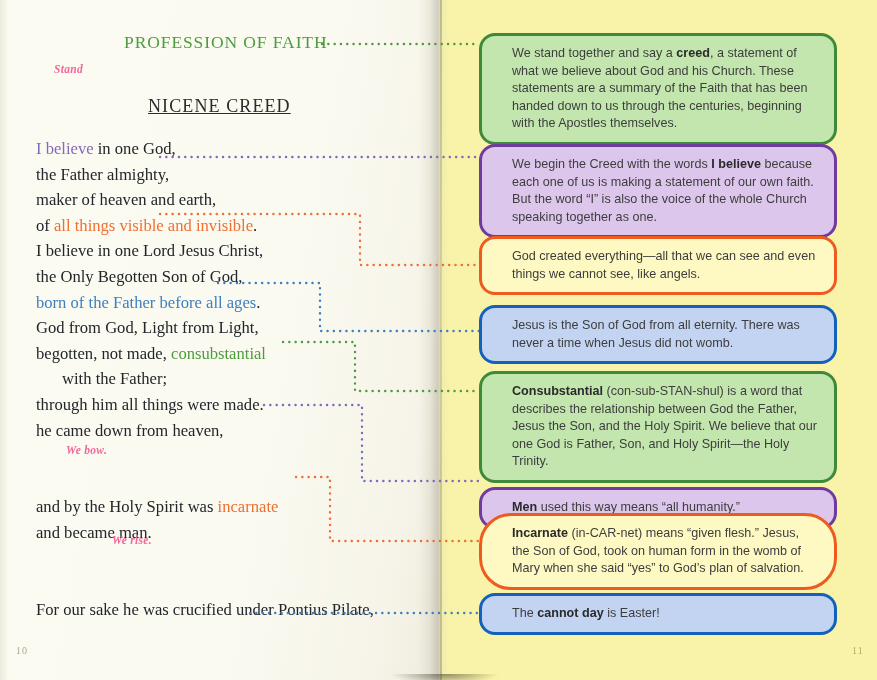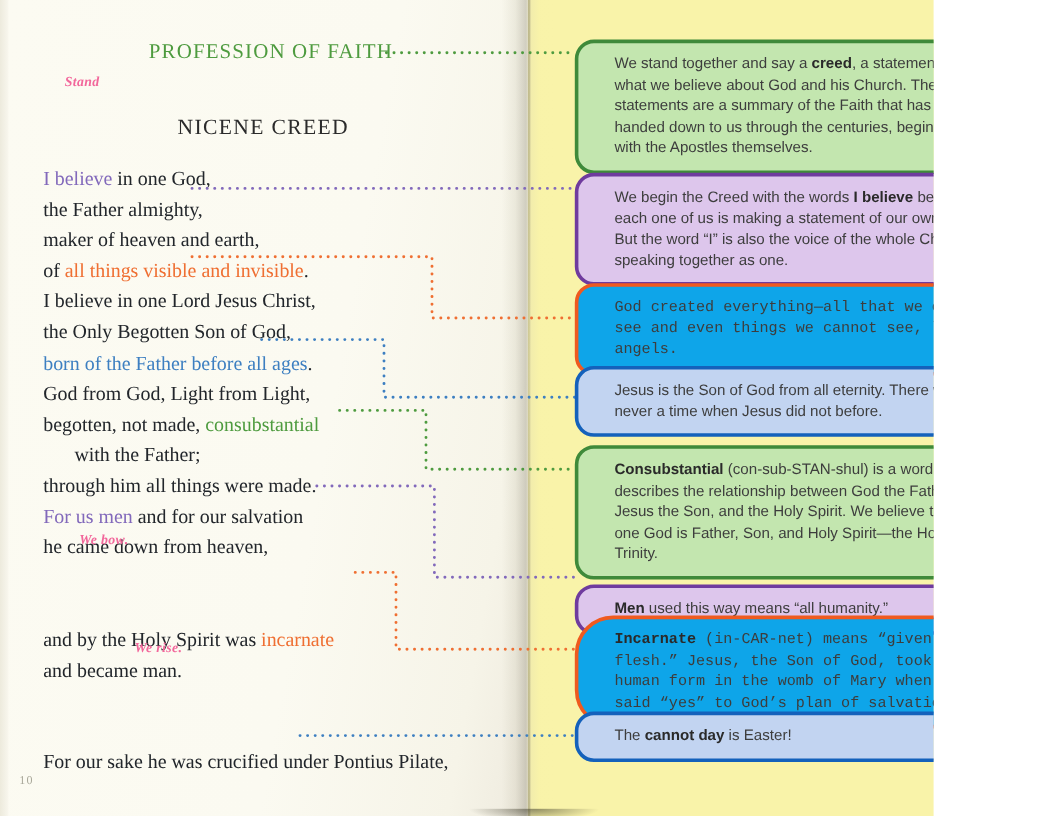--- a/index.html
+++ b/index.html
@@ -1,21 +1,21 @@
 <!DOCTYPE html>
 <html><head>
 <meta charset="utf-8">
 <style>
   html, body {
     margin: 0; padding: 0;
     background: #ffffff;
   }
   #page {
     position: relative;
-    width: 778px;
+    width: 877px;
     height: 680px;
     overflow: hidden;
     font-family: "Liberation Serif", serif;
   }
   
   .left-page {
     position: absolute;
     left: 0; top: 0;
     width: 440px; height: 680px;
     background: linear-gradient(100deg,#fcfbf2 0%, #fbfaf1 60%, #f6f4e8 88%, #eeeade 100%);
@@ -75,20 +75,21 @@
     font-family: "Liberation Serif", serif;
     letter-spacing: .3px;
   }
   .creed-heading {
     position: absolute;
     left: 148px; top: 96px;
     font-size: 18px;
     letter-spacing: 1.1px;
     color: #2b2b2b;
     white-space: nowrap;
+    text-decoration: underline;
   }
   .creed {
     position: absolute;
     left: 36px; top: 136px;
     width: 400px;
     font-size: 16.6px;
     line-height: 25.6px;
     color: #22262b;
   }
   .creed .ln { white-space: nowrap; height: 25.6px; }
@@ -120,21 +121,21 @@
     font-family: "Liberation Sans", sans-serif;
     font-size: 12.6px;
     line-height: 17.6px;
     color: #3d3d3d;
     padding: 9px 16px 9px 30px;
   }
   .callout b { font-weight: bold; color: #2a2a2a; }
 
   .c-green  { background:#c3e6af; border-color:#3f8a3a; }
   .c-purple { background:#ddc6ec; border-color:#6f3b9e; }
-  .c-orange { background:#0ea5e9; border-color:#ef5a1f;font-family:Liberation Mono, monospace; }
+  .c-orange { background:#fef9c3; border-color:#ef5a1f; }
   .c-blue   { background:#c2d4f1; border-color:#1461bb; }
 </style>
 </head>
 <body>
 
 <div id="page">
 
   <div class="left-page"></div>
   <div class="right-page"></div>
 
@@ -149,21 +150,20 @@
       <div class="ln"><span>the Father almighty,</span></div>
       <div class="ln"><span>maker of heaven and earth,</span></div>
       <div class="ln"><span>of </span><span class="hl-orange">all things visible and invisible</span><span>.</span></div>
       <div class="ln"><span>I believe in one Lord Jesus Christ,</span></div>
       <div class="ln"><span>the Only Begotten Son of God,</span></div>
       <div class="ln"><span class="hl-blue">born of the Father before all ages</span><span>.</span></div>
       <div class="ln"><span>God from God, Light from Light,</span></div>
       <div class="ln"><span>begotten, not made, </span><span class="hl-green">consubstantial</span></div>
       <div class="ln ind"><span>with the Father;</span></div>
       <div class="ln"><span>through him all things were made.</span></div>
-      <div class="ln"><span class="hl-purple">For us men</span><span> and for our salvation</span></div>
       <div class="ln"><span>he came down from heaven,</span></div>
       <div class="ln">&nbsp;</div>
       <div class="ln">&nbsp;</div>
       <div class="ln"><span>and by the Holy Spirit was </span><span class="hl-orange">incarnate</span></div>
       <div class="ln"><span>and became man.</span></div>
       <div class="ln">&nbsp;</div>
       <div class="ln">&nbsp;</div>
       <div class="ln"><span>For our sake he was crucified under Pontius Pilate,</span></div>
     </div>
 
@@ -182,21 +182,21 @@
       <polyline points="283,342 355,342 355,391 479,391" fill="none" stroke="#4e9b3f" stroke-width="2.4" stroke-linecap="round" stroke-dasharray="0.1 6.2"></polyline>
       <polyline points="264,405 362,405 362,481 479,481" fill="none" stroke="#8269bb" stroke-width="2.4" stroke-linecap="round" stroke-dasharray="0.1 6.2"></polyline>
       <polyline points="296,477 330,477 330,541 479,541" fill="none" stroke="#ef6f32" stroke-width="2.4" stroke-linecap="round" stroke-dasharray="0.1 6.2"></polyline>
       <polyline points="250,613 479,613" fill="none" stroke="#3d7fc1" stroke-width="2.4" stroke-linecap="round" stroke-dasharray="0.1 6.2"></polyline>
     </svg>
 
   <div id="callouts-host">
       <div class="callout c-green" style="left: 479px; top: 33px; width: 358px; min-height: 96px;"><span>We stand together and say a </span><b>creed</b><span>, a statement of what we believe about God and his Church. These statements are a summary of the Faith that has been handed down to us through the centuries, beginning with the Apostles themselves.</span></div>
       <div class="callout c-purple" style="left: 479px; top: 144px; width: 358px; min-height: 78px;"><span>We begin the Creed with the words </span><b>I believe</b><span> because each one of us is making a statement of our own faith. But the word “I” is also the voice of the whole Church speaking together as one.</span></div>
       <div class="callout c-orange" style="left: 479px; top: 236px; width: 358px; min-height: 56px;"><span>God created everything—all that we can see and even things we cannot see, like angels.</span></div>
-      <div class="callout c-blue" style="left: 479px; top: 305px; width: 358px; min-height: 52px;"><span>Jesus is the Son of God from all eternity. There was never a time when Jesus did not before.</span></div>
+      <div class="callout c-blue" style="left: 479px; top: 305px; width: 358px; min-height: 52px;"><span>Jesus is the Son of God from all eternity. There was never a time when Jesus did not womb.</span></div>
       <div class="callout c-green" style="left: 479px; top: 371px; width: 358px; min-height: 80px;"><b>Consubstantial</b><span> (con-sub-STAN-shul) is a word that describes the relationship between God the Father, Jesus the Son, and the Holy Spirit. We believe that our one God is Father, Son, and Holy Spirit—the Holy Trinity.</span></div>
       <div class="callout c-purple" style="left: 479px; top: 487px; width: 358px; min-height: 36px;"><b>Men</b><span> used this way means “all humanity.”</span></div>
       <div class="callout c-orange" style="left: 479px; top: 513px; width: 358px; min-height: 64px; border-radius: 32px;"><b>Incarnate</b><span> (in-CAR-net) means “given flesh.” Jesus, the Son of God, took on human form in the womb of Mary when she said “yes” to God’s plan of salvation.</span></div>
       <div class="callout c-blue" style="left: 479px; top: 593px; width: 358px; min-height: 36px;"><span>The </span><b>cannot day</b><span> is Easter!</span></div>
     </div>
 
   <div class="folio" style="left:16px; top:645px;">10</div>
   <div class="folio right" style="left:852px; top:645px;">11</div>
 
 </div>

